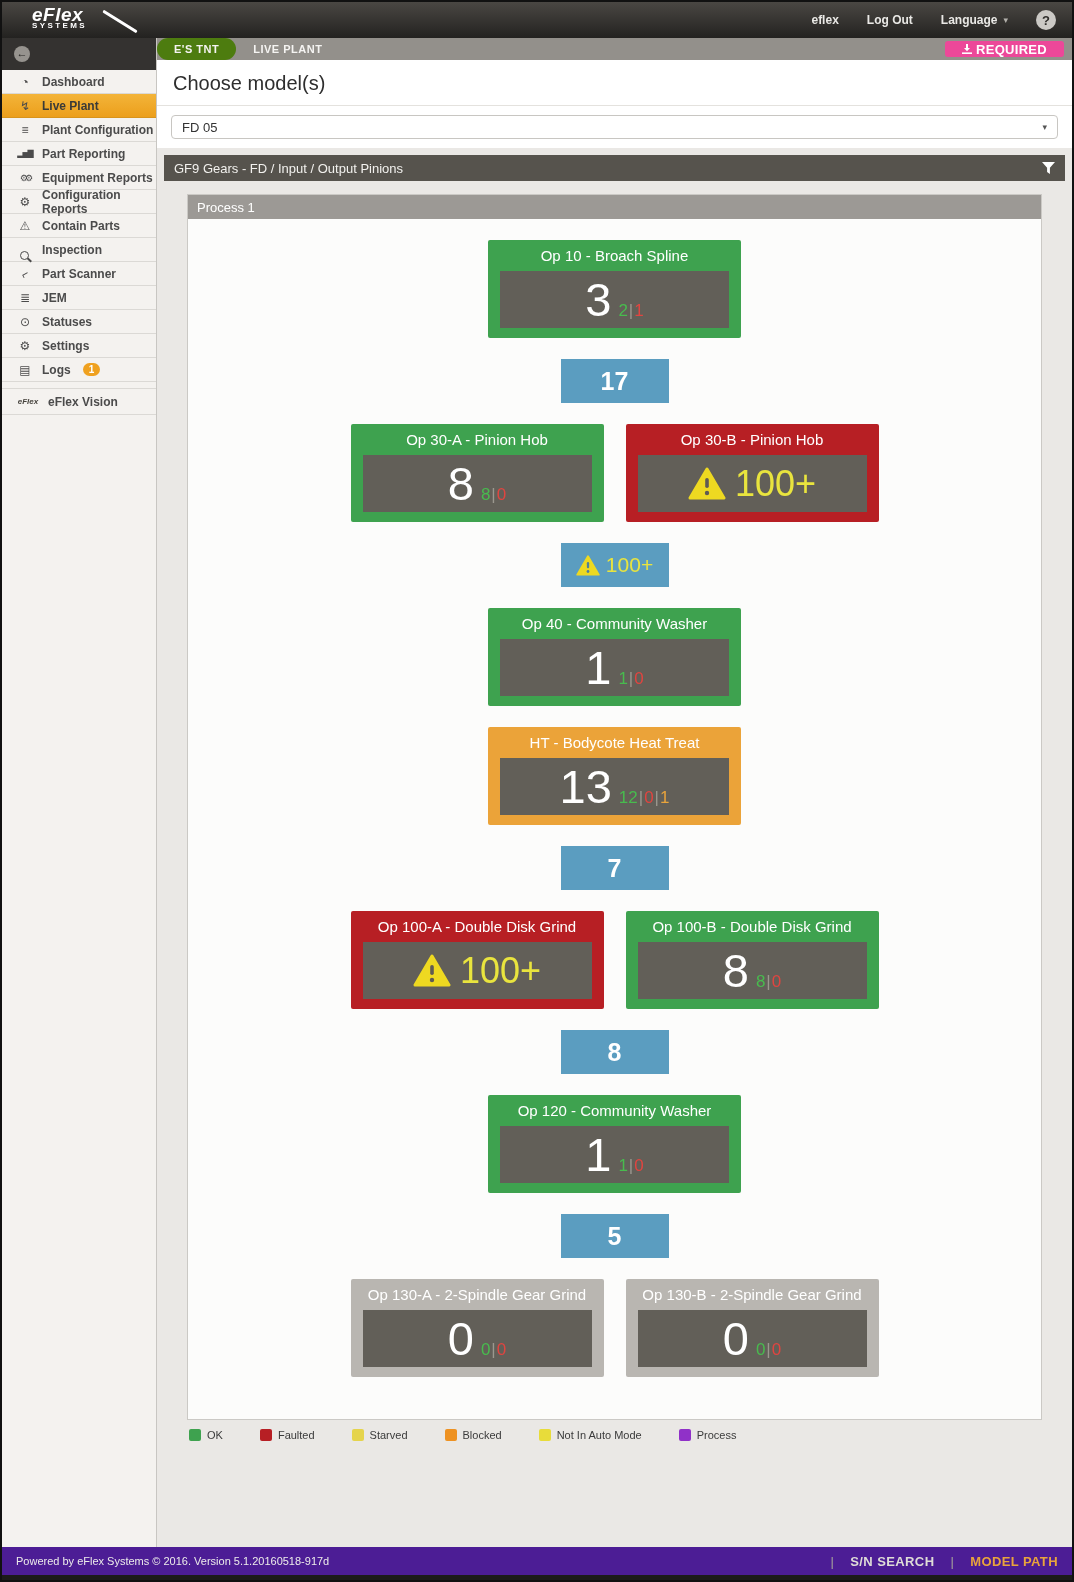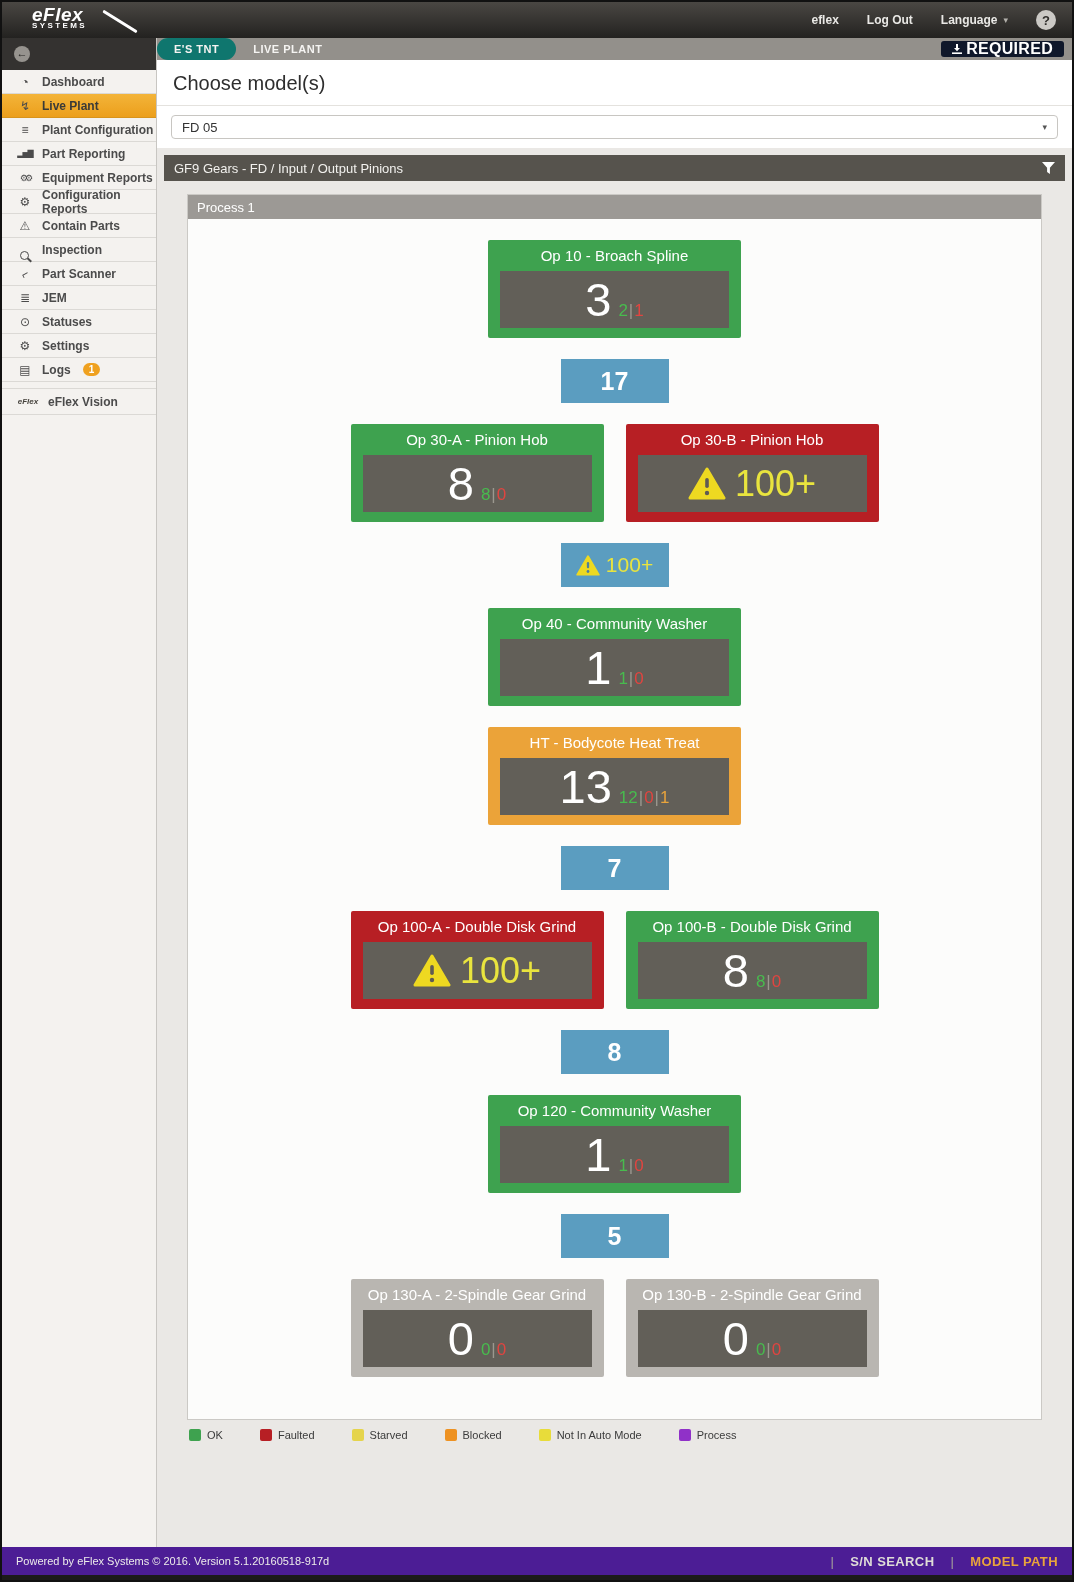--- a/index.html
+++ b/index.html
@@ -46,23 +46,23 @@
   .logs-badge { background:#efa11f; color:#fff; border-radius:8px; font-size:10px; font-weight:700;
                 padding:1px 6px; margin-left:3px; }
   .side-item.vision { margin-top:6px; height:27px; border-top:1px solid #dbd9d5; }
   .icon.vision-logo { font-size:8px; font-style:italic; font-weight:800; color:#45423c; width:22px; flex:0 0 22px; }
 
   
   .main { flex:1; display:flex; flex-direction:column; background:#eae8e5; min-width:0; }
   .tabbar { height:22px; flex:0 0 22px; background:#93908b; display:flex; align-items:center; }
   .tab { padding:0 17px; height:22px; line-height:22px; font-size:11px; font-weight:700;
          letter-spacing:.5px; color:#f5f4f2; cursor:pointer; }
-  .tab.tab-dark { background:#0f766e;border-radius:11px; }
-  .required { margin-left:auto; margin-right:8px; background:#0f172a; border-radius:3px; height:16px;
-              display:flex; align-items:center; gap:4px; padding:0 11px; color:#fff; font-size:16px;
+  .tab.tab-dark { background:#4d7c0f;border-radius:11px; }
+  .required { margin-left:auto; margin-right:8px; background:#ec4899; border-radius:3px; height:16px;
+              display:flex; align-items:center; gap:4px; padding:0 17px; color:#fff; font-size:13px;
               font-weight:700; letter-spacing:.3px; cursor:pointer; }
 
   .white-sec { background:#fff; padding:12px 14px 9px; }
   .page-title { font-size:20px; font-weight:400; color:#2e2e2e; margin-left:2px; }
   .rule { height:1px; background:#e4e2de; margin:10px -14px 9px; }
   .model-select { height:24px; background:#fff; border:1px solid #c8c6c2; border-radius:4px;
                   display:flex; align-items:center; justify-content:space-between; padding:0 10px;
                   font-size:13px; color:#333; cursor:pointer; }
   .model-select .caret { color:#555; }
 

